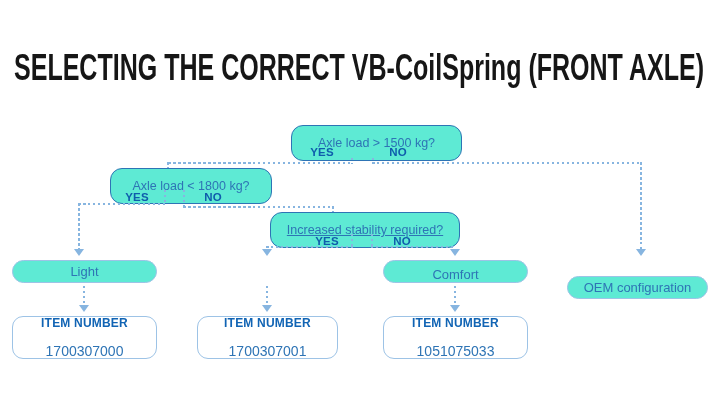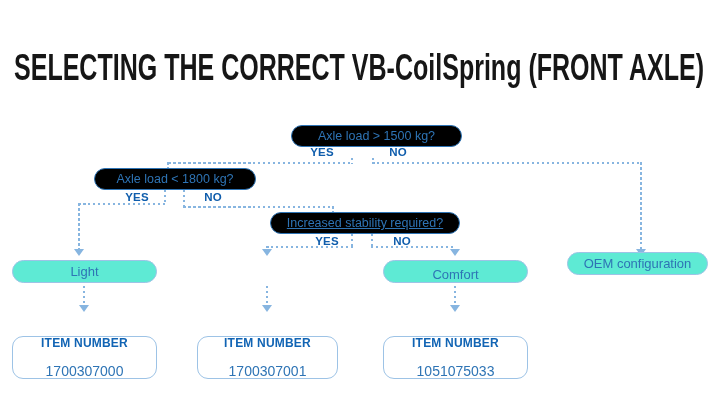--- a/index.html
+++ b/index.html
@@ -10,40 +10,40 @@
     --dblue:#0f5dac;       
     --lblue:#9dc3e6;       
     --dash:#87b5e0;        
     --head:#1164b4;        
   }
   
   #title-svg{position:absolute;left:14px;top:44px;}
   #title-svg text{font-family:"Liberation Sans", sans-serif;font-weight:bold;fill:#161616;}
   
   .qbox{
-    position:absolute;height:22px;border:1.6px solid var(--qblue);border-radius:12px;
+    position:absolute;height:36px;border:1.6px solid var(--qblue);border-radius:12px;
     display:flex;align-items:center;justify-content:center;
-    color:var(--qblue);font-size:12.5px;background:#000000;box-sizing:border-box;
+    color:var(--qblue);font-size:12.5px;background:#5eead4;box-sizing:border-box;
   }
   
   .yn{
     position:absolute;width:44px;text-align:center;
     color:var(--dblue);font-weight:bold;font-size:11.5px;letter-spacing:.2px;
   }
   
   .rbox{
     position:absolute;height:23px;border:1.6px solid var(--lblue);border-radius:12px;
     display:flex;align-items:center;justify-content:center;
     color:var(--qblue);font-size:13px;background:#5eead4;box-sizing:border-box;
   }
   
   .ibox{
     position:absolute;height:43px;border:1.6px solid var(--lblue);border-radius:11px;
     display:flex;flex-direction:column;align-items:center;justify-content:center;
-    background:#fff;box-sizing:border-box;gap:13px;margin-top:20px;
+    background:#fff;box-sizing:border-box;gap:13px;
   }
   .ibox .ihead{color:var(--head);font-weight:bold;font-size:12px;letter-spacing:.2px;}
   .ibox .inum{color:var(--qblue);font-size:14px;}
   
   .hline{position:absolute;height:2px;background:repeating-linear-gradient(90deg,var(--dash) 0 2.5px,transparent 2.5px 5px);}
   .vline{position:absolute;width:2px;background:repeating-linear-gradient(180deg,var(--dash) 0 2.5px,transparent 2.5px 5px);}
   
   .arrow{position:absolute;width:0;height:0;border-left:5px solid transparent;border-right:5px solid transparent;border-top:7px solid var(--dash);}
 </style>
 </head>
@@ -64,21 +64,21 @@
   <div class="vline" style="left:351px;top:158px;height:6px;"></div>
   <div class="vline" style="left:372px;top:158px;height:6px;"></div>
 
   <div class="hline" style="left:168px;top:162px;width:185px;"></div>
   <div class="vline" style="left:167px;top:162px;height:7px;"></div>
 
   <div class="hline" style="left:372px;top:162px;width:270px;"></div>
   <div class="vline" style="left:640px;top:162px;height:87px;"></div>
   <div class="arrow" style="left:636px;top:249px;"></div>
 
-  <div class="qbox" style="left:94px;top:168px;width:162px;">
+  <div class="qbox" style="left:110px;top:168px;width:162px;">
     <span>Axle load &lt; 1800 kg?</span>
   </div>
   <div class="yn" style="left:115px;top:191px;">YES</div>
   <div class="yn" style="left:191px;top:191px;">NO</div>
 
   <div class="vline" style="left:164px;top:190px;height:15px;"></div>
   <div class="vline" style="left:183px;top:190px;height:17px;"></div>
 
   <div class="hline" style="left:78px;top:203px;width:88px;"></div>
   <div class="vline" style="left:78px;top:203px;height:46px;"></div>
@@ -101,21 +101,21 @@
 
   <div class="hline" style="left:371px;top:246px;width:85px;"></div>
   <div class="arrow" style="left:450px;top:249px;"></div>
 
   <div class="rbox" style="left:12px;top:260px;width:145px;">
     <span>Light</span>
   </div>
   <div class="rbox" style="left:383px;top:260px;width:145px;align-items:flex-end;">
     <span>Comfort</span>
   </div>
-  <div class="rbox" style="left:567px;top:252px;width:141px;">
+  <div class="rbox" style="left:567px;top:276px;width:141px;">
     <span>OEM configuration</span>
   </div>
 
   <div class="vline" style="left:83px;top:286px;height:19px;"></div>
   <div class="arrow" style="left:79px;top:305px;"></div>
   <div class="vline" style="left:266px;top:286px;height:19px;"></div>
   <div class="arrow" style="left:262px;top:305px;"></div>
   <div class="vline" style="left:454px;top:286px;height:19px;"></div>
   <div class="arrow" style="left:450px;top:305px;"></div>
 

